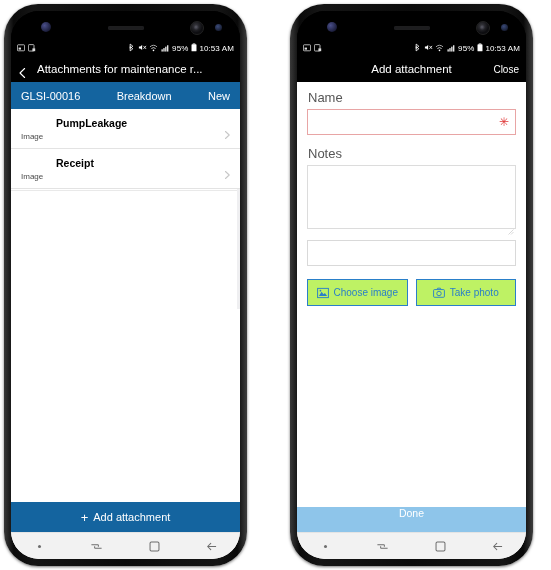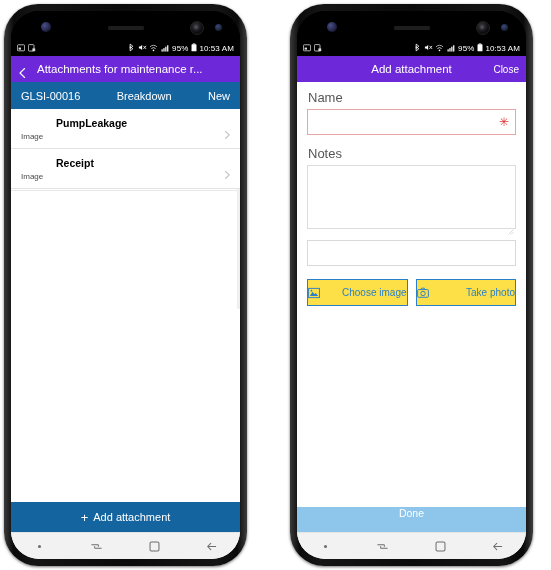--- a/index.html
+++ b/index.html
@@ -34,21 +34,21 @@
 
   
   .statusbar{height:15px;background:#000;color:#fff;display:flex;align-items:center;
              padding:0 6px;font-size:8px;letter-spacing:.1px;flex:0 0 auto;}
   .sb-left{display:flex;gap:3px;align-items:center;}
   .sb-right{margin-left:auto;display:flex;gap:2.5px;align-items:center;}
   .sb-text{font-size:8px;color:#fff;}
   .gl{display:inline-block;line-height:1;}
 
   
-  .titlebar{height:26px;background:#6d28d9;color:#fff;display:flex;align-items:center;
+  .titlebar{height:26px;background:#000000;color:#fff;display:flex;align-items:center;
             position:relative;flex:0 0 auto;}
   .back-chev{position:absolute;left:7px;top:50%;transform:translateY(-50%);width:9px;height:9px;}
   .title-left{margin-left:26px;font-size:11.5px;color:#fff;white-space:nowrap;overflow:hidden;}
   .title-center{width:100%;text-align:center;font-size:11.5px;color:#fff;}
   .close-btn{position:absolute;right:7px;top:50%;transform:translateY(-50%);font-size:10px;color:#fff;margin-left:30px;}
 
   
   .banner{height:27px;background:#14649f;color:#fff;display:flex;align-items:center;
           padding:0 10px;font-size:11px;flex:0 0 auto;}
   .banner .b1{flex:0 0 auto;}
@@ -83,22 +83,22 @@
   .finput{width:100%;box-sizing:border-box;height:26px;border:1px solid #d9d9d9;background:#fff;
           position:relative;}
   .finput.required{border:1px solid #e8a5a5;}
   .req-star{position:absolute;right:6px;top:50%;transform:translateY(-50%);color:#e03b3b;
             font-size:12px;line-height:1;}
   .ftextarea{width:100%;box-sizing:border-box;height:64px;border:1px solid #dcdcdc;background:#fff;
              position:relative;}
   .resize-grip{position:absolute;right:1px;bottom:1px;width:6px;height:6px;}
   .fgap{height:11px;}
   .btnrow{display:flex;gap:8px;margin-top:13px;}
-  .obtn{flex:1;height:25px;border:1px solid #2a7fc9;color:#2a7fc9;background:#fde047;
-        display:flex;align-items:center;justify-content:space-between;gap:5px;font-size:10px;}
+  .obtn{flex:1;height:25px;border:1px solid #2a7fc9;color:#2a7fc9;background:#bef264;
+        display:flex;align-items:center;justify-content:center;gap:5px;font-size:10px;}
   .obtn svg{display:block;}
 </style>
 </head>
 <body>
 
 <div class="stage">
 
   <div class="phone left">
     <div class="phone-inner">
 

